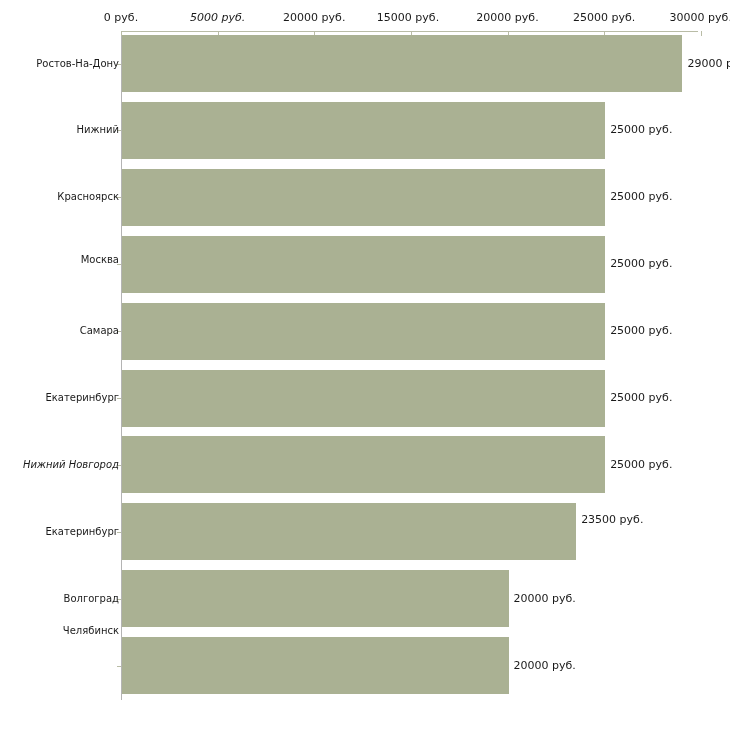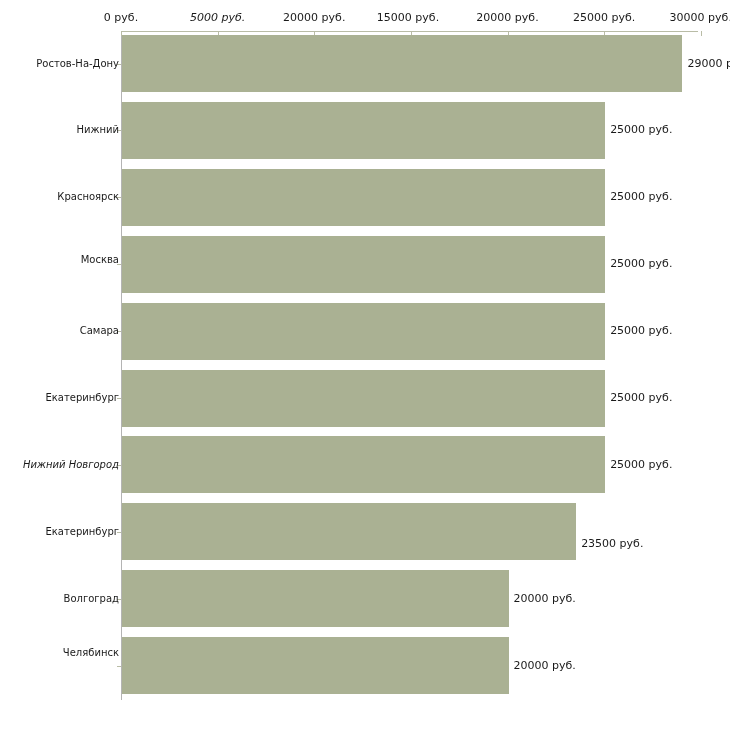--- a/index.html
+++ b/index.html
@@ -143,21 +143,21 @@
     <div id="y-tick-labels">
         <div class="y-tick-label" style="top: 63.5px;">Ростов-На-Дону</div>
         <div class="y-tick-label" style="top: 130.4px;">Нижний</div>
         <div class="y-tick-label" style="top: 197.3px;">Красноярск</div>
         <div class="y-tick-label" style="top: 260px;">Москва</div>
         <div class="y-tick-label" style="top: 331.1px; text-align: right;">Самара</div>
         <div class="y-tick-label" style="top: 398px;">Екатеринбург</div>
         <div class="y-tick-label" style="top: 464.9px; font-style: italic;">Нижний Новгород</div>
         <div class="y-tick-label" style="top: 531.8px;">Екатеринбург</div>
         <div class="y-tick-label" style="top: 598.7px;">Волгоград</div>
-        <div class="y-tick-label" style="top: 653px;">Челябинск</div>
+        <div class="y-tick-label" style="top: 631px;">Челябинск</div>
       </div>
 
     <div id="bars">
         <div class="bar" title="Ростов-На-Дону — 29000 руб." style="top: 35px; height: 57px; width: 560.425px; background: rgb(170, 177, 147);"></div>
         <div class="bar" title="Пермь — 25000 руб." style="top: 101.9px; height: 57px; width: 483.125px; background: rgb(170, 177, 147);"></div>
         <div class="bar" title="Красноярск — 25000 руб." style="top: 168.8px; height: 57px; width: 483.125px; background: rgb(170, 177, 147);"></div>
         <div class="bar" title="Москва — 25000 руб." style="top: 235.7px; height: 57px; width: 483.125px; background: rgb(170, 177, 147);"></div>
         <div class="bar" title="Самара — 25000 руб." style="top: 302.6px; height: 57px; width: 483.125px; background: rgb(170, 177, 147);"></div>
         <div class="bar" title="Новосибирск — 25000 руб." style="top: 369.5px; height: 57px; width: 483.125px; background: rgb(170, 177, 147);"></div>
         <div class="bar" title="Нижний Новгород — 25000 руб." style="top: 436.4px; height: 57px; width: 483.125px; background: rgb(170, 177, 147);"></div>
@@ -166,19 +166,19 @@
         <div class="bar" title="Челябинск — 20000 руб." style="top: 637.1px; height: 57px; width: 386.5px; background: rgb(170, 177, 147);"></div>
       </div>
     <div id="bar-labels">
         <div class="bar-value-label" style="left: 687.425px; top: 63.5px;">29000 руб.</div>
         <div class="bar-value-label" style="left: 610.125px; top: 130.4px;">25000 руб.</div>
         <div class="bar-value-label" style="left: 610.125px; top: 197.3px;">25000 руб.</div>
         <div class="bar-value-label" style="left: 610.125px; top: 264.2px;">25000 руб.</div>
         <div class="bar-value-label" style="left: 610.125px; top: 331.1px;">25000 руб.</div>
         <div class="bar-value-label" style="left: 610.125px; top: 398px;">25000 руб.</div>
         <div class="bar-value-label" style="left: 610.125px; top: 464.9px;">25000 руб.</div>
-        <div class="bar-value-label" style="left: 581.138px; top: 544px;">23500 руб.</div>
+        <div class="bar-value-label" style="left: 581.138px; top: 520px;">23500 руб.</div>
         <div class="bar-value-label" style="left: 513.5px; top: 598.7px;">20000 руб.</div>
         <div class="bar-value-label" style="left: 513.5px; top: 665.6px;">20000 руб.</div>
       </div>
 
   </div>
 </div>
 
 </body></html>

